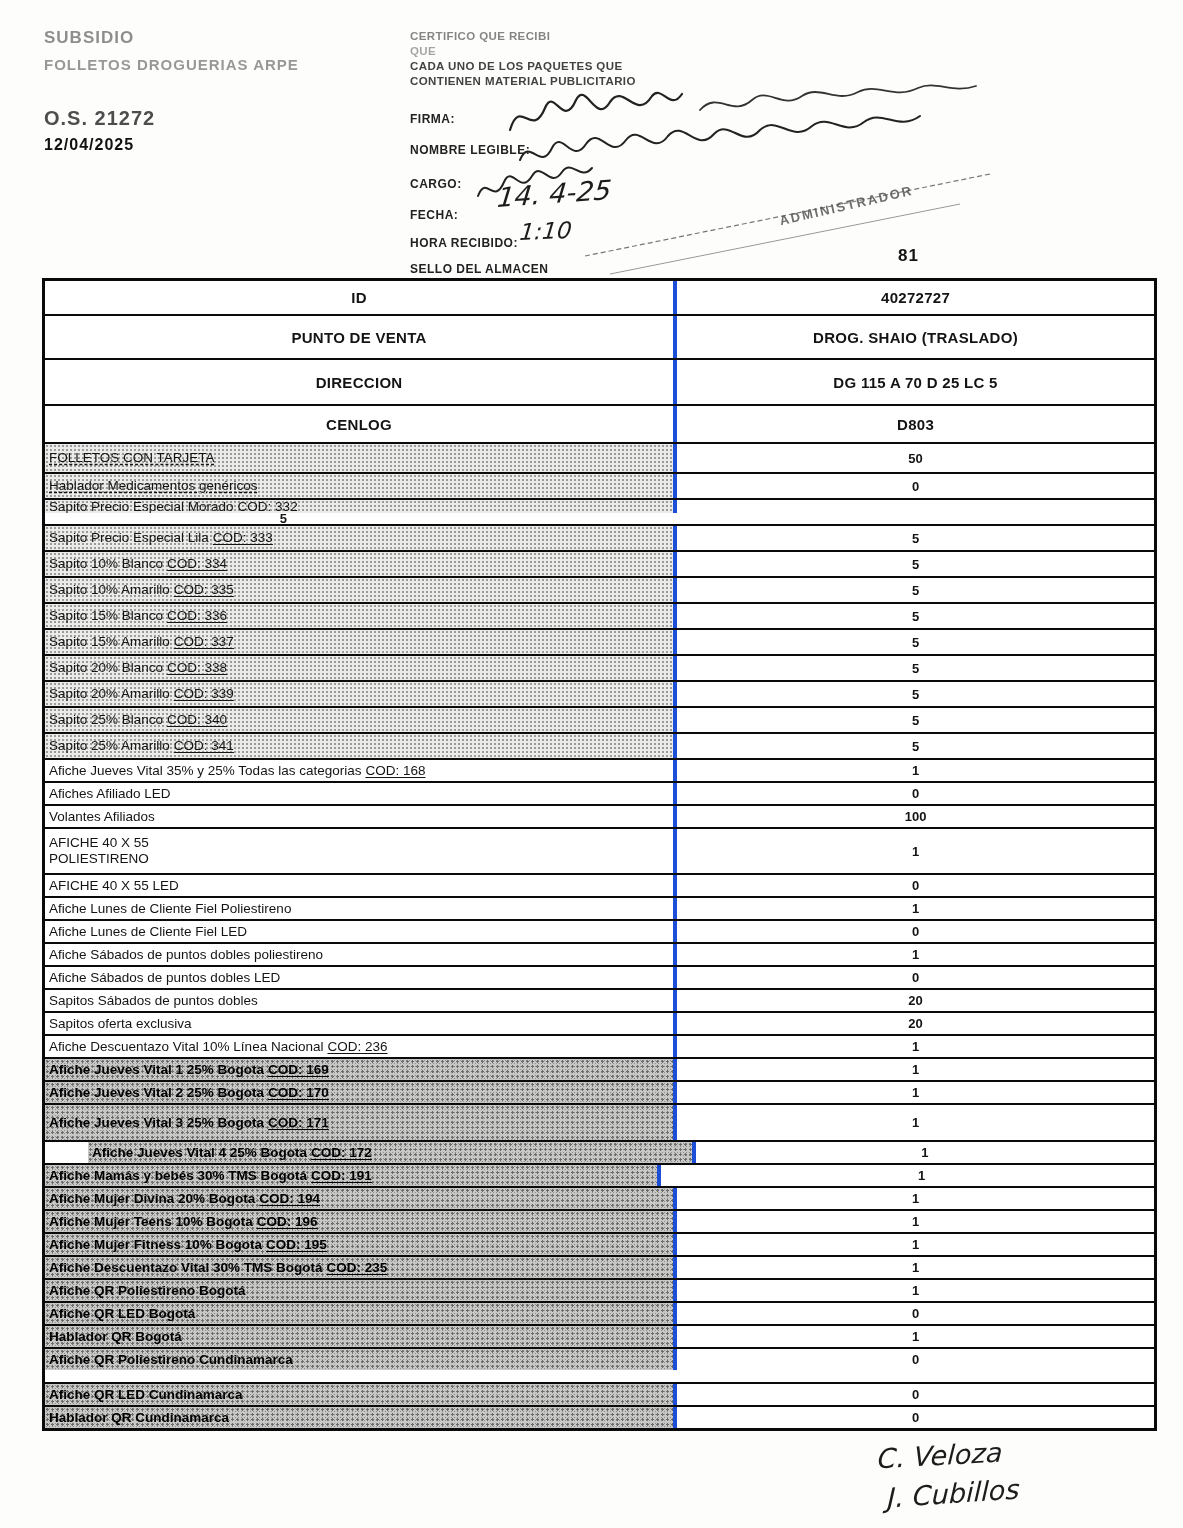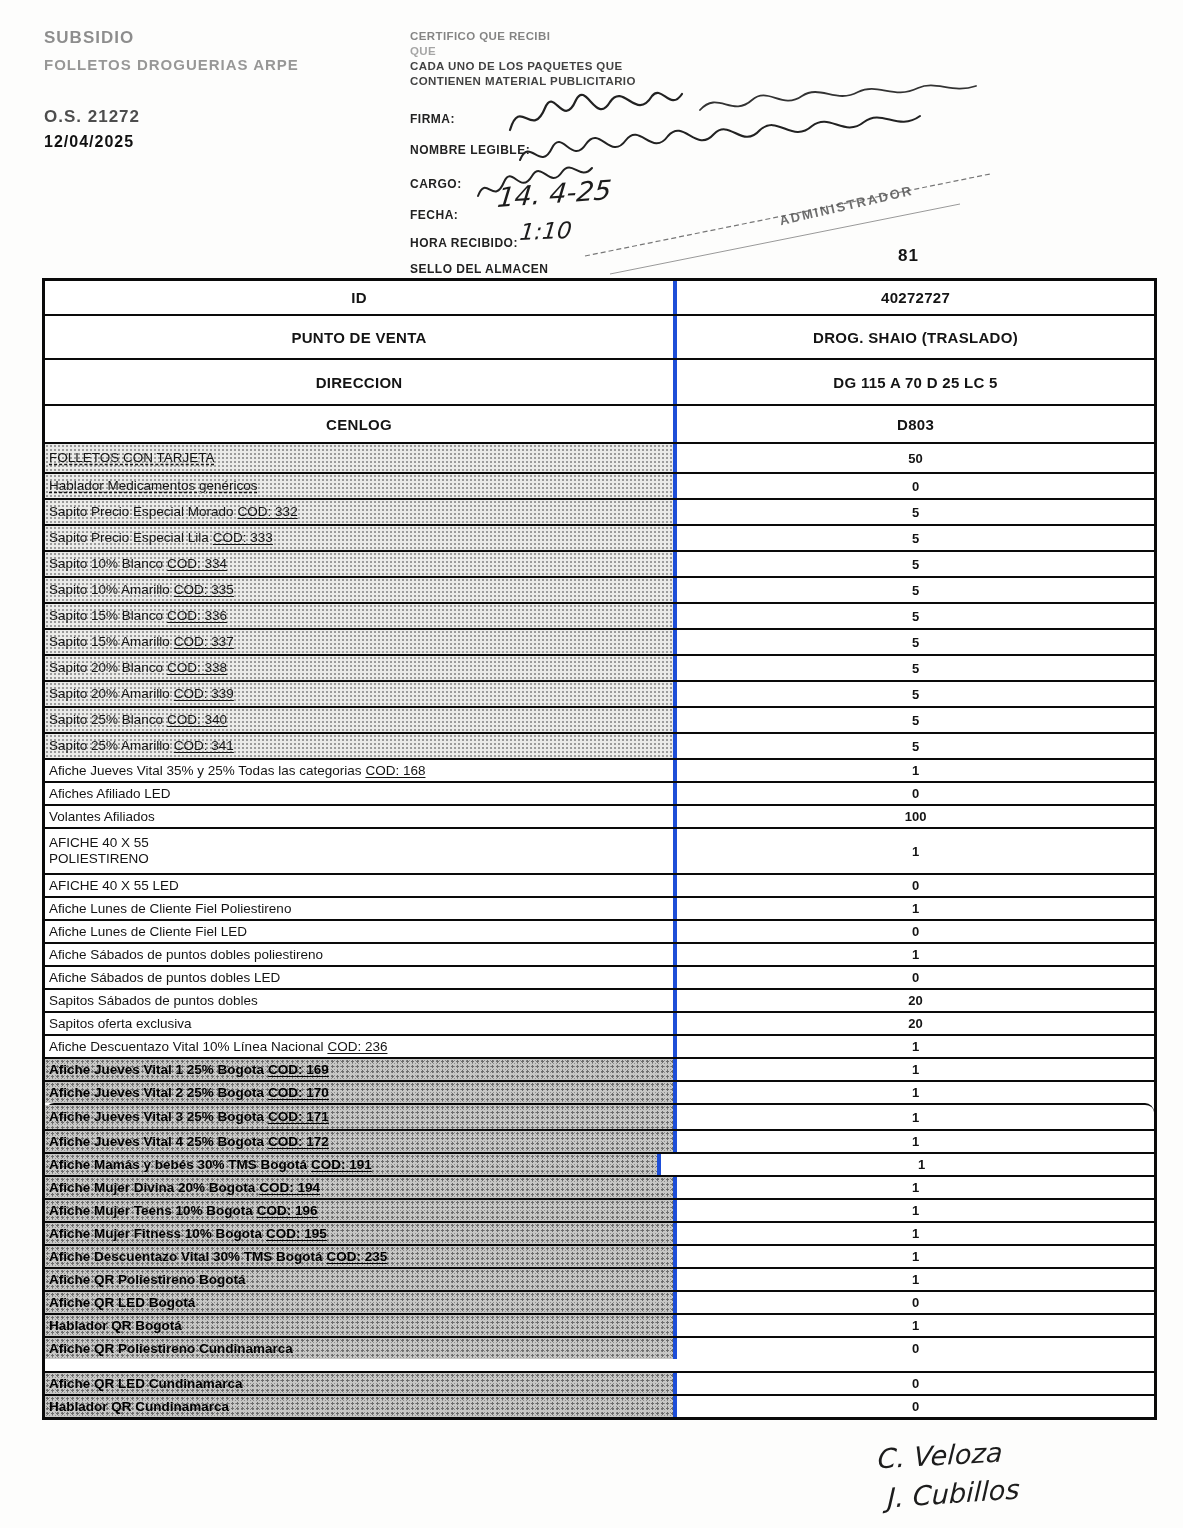--- a/index.html
+++ b/index.html
@@ -4,21 +4,21 @@
 <style>
   html,body{margin:0;padding:0;background:#888;}
   .page{
     position:relative;width:1183px;height:1528px;background:#fdfdfc;
     font-family:"Liberation Sans",sans-serif;color:#141414;overflow:hidden;
   }
   
   .hdr-left{position:absolute;left:44px;top:28px;width:360px;}
   .hdr-line1{font-size:17px;font-weight:700;letter-spacing:1px;color:#333;opacity:.55;filter:blur(.4px);}
   .hdr-line2{font-size:15px;font-weight:700;letter-spacing:1px;color:#333;opacity:.5;filter:blur(.4px);margin-top:8px;}
-  .hdr-os{font-size:17px;font-weight:700;color:#222;opacity:.8;margin-top:34px;letter-spacing:1px;}
+  .hdr-os{font-size:20px;font-weight:700;color:#222;opacity:.8;margin-top:34px;letter-spacing:1px;}
   .hdr-date{font-size:16px;font-weight:700;color:#111;margin-top:6px;letter-spacing:1px;}
   .hdr-mid{position:absolute;left:410px;top:30px;width:330px;font-size:11.5px;font-weight:700;letter-spacing:.4px;color:#222;}
   .cert-l1{opacity:.55;filter:blur(.3px);}
   .cert-l2{opacity:.4;filter:blur(.4px);margin-top:3px;}
   .cert-l3,.cert-l4{opacity:.85;margin-top:3px;}
   .fld{position:absolute;left:410px;font-size:12px;font-weight:700;letter-spacing:.5px;color:#222;}
   .hand{font-family:"DejaVu Sans",sans-serif;font-style:italic;color:#1c1c1c;}
   .hand-fecha{position:absolute;left:498px;top:178px;font-size:27px;transform:skew(-10deg) rotate(-4deg);}
   .hand-hora{position:absolute;left:520px;top:218px;font-size:23px;transform:skew(-8deg) rotate(-2deg);}
   .stamp{position:absolute;left:778px;top:198px;font-size:13px;font-weight:700;letter-spacing:2px;color:#555;
@@ -124,21 +124,21 @@
           <div class="lblline" style="white-space: nowrap;"><span class="lbl-ul">FOLLETOS CON TARJETA</span></div>
         </div>
         <div class="cell cell-value">50</div>
       </div>
       <div class="trow item-row shade-light" style="height: 26px;">
         <div class="cell cell-label">
           <div class="lblline" style="white-space: nowrap;"><span class="lbl-ul">Hablador Medicamentos genéricos</span></div>
         </div>
         <div class="cell cell-value">0</div>
       </div>
-      <div class="trow item-row shade-light" style="height: 26px;">
+      <div class="trow item-row shade-light" style="height: 26px; flex-direction: column;">
         <div class="cell cell-label">
           <div class="lblline" style="white-space: nowrap;"><span>Sapito Precio Especial Morado</span><span class="cod">COD: 332</span></div>
         </div>
         <div class="cell cell-value">5</div>
       </div>
       <div class="trow item-row shade-light" style="height: 26px;">
         <div class="cell cell-label">
           <div class="lblline" style="white-space: nowrap;"><span>Sapito Precio Especial Lila</span><span class="cod">COD: 333</span></div>
         </div>
         <div class="cell cell-value">5</div>
@@ -269,27 +269,27 @@
           <div class="lblline" style="white-space: nowrap;"><span>Afiche Jueves Vital 1 25% Bogota</span><span class="cod">COD: 169</span></div>
         </div>
         <div class="cell cell-value">1</div>
       </div>
       <div class="trow item-row shade-dark" style="height: 23px;">
         <div class="cell cell-label">
           <div class="lblline" style="white-space: nowrap;"><span>Afiche Jueves Vital 2 25% Bogota</span><span class="cod">COD: 170</span></div>
         </div>
         <div class="cell cell-value">1</div>
       </div>
-      <div class="trow item-row shade-dark" style="height: 26px; border-radius: 9px;">
+      <div class="trow item-row shade-dark" style="height: 37px;">
         <div class="cell cell-label">
           <div class="lblline" style="white-space: nowrap;"><span>Afiche Jueves Vital 3 25% Bogota</span><span class="cod">COD: 171</span></div>
         </div>
         <div class="cell cell-value">1</div>
       </div>
-      <div class="trow item-row shade-dark" style="height: 23px;">
+      <div class="trow item-row shade-dark" style="height: 23px; padding-left: 43px;">
         <div class="cell cell-label">
           <div class="lblline" style="white-space: nowrap;"><span>Afiche Jueves Vital 4 25% Bogota</span><span class="cod">COD: 172</span></div>
         </div>
         <div class="cell cell-value">1</div>
       </div>
       <div class="trow item-row shade-dark" style="height: 23px; gap: 28px;">
         <div class="cell cell-label">
           <div class="lblline" style="white-space: nowrap;"><span>Afiche Mamás y bebés 30% TMS Bogotá</span><span class="cod">COD: 191</span></div>
         </div>
         <div class="cell cell-value">1</div>

